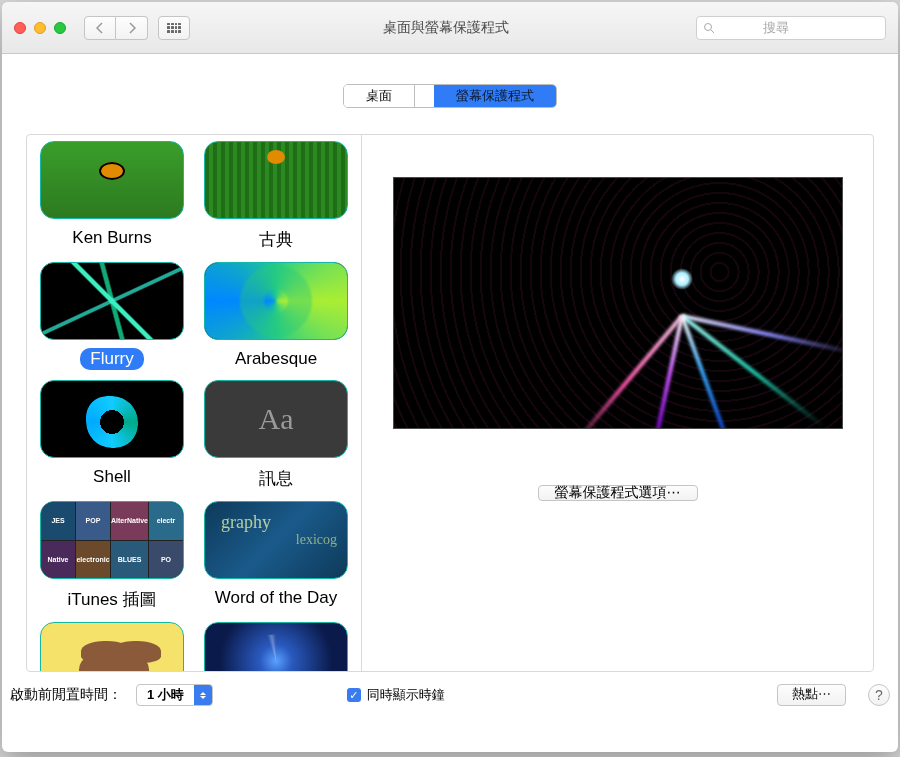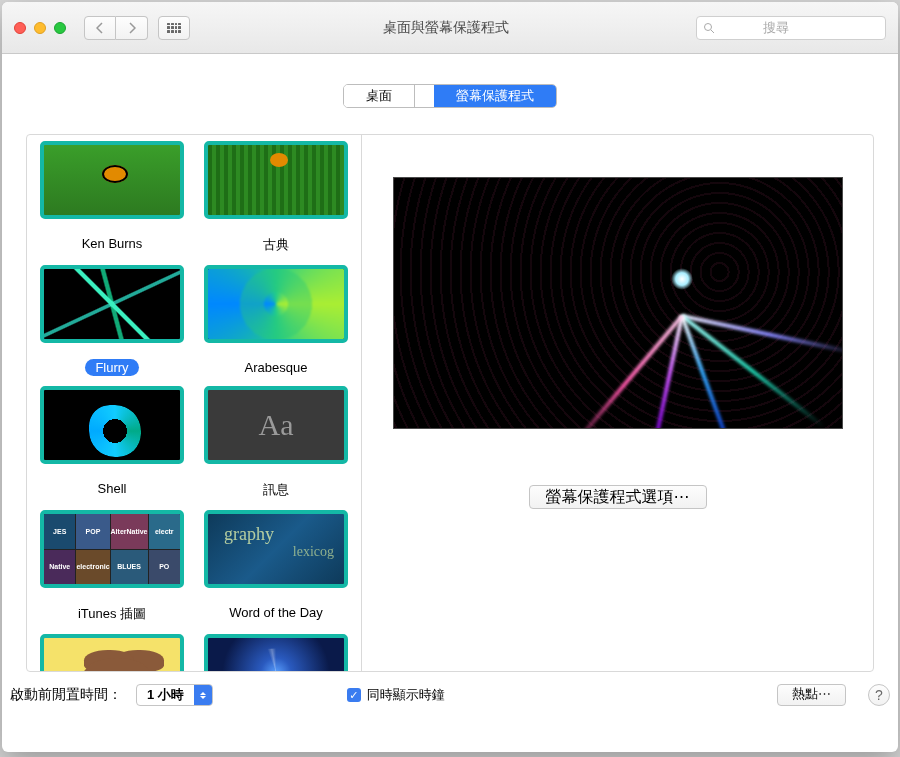--- a/index.html
+++ b/index.html
@@ -81,21 +81,21 @@
 .seg {
   display: flex; border: 1px solid #bdbdbd; border-radius: 5px; overflow: hidden;
   height: 24px;
 }
 .seg-item {
   padding: 0 22px;
   display: flex; align-items: center;
   font-size: 13px;
   background: #fff;
 }
-.seg-item.active { background: #2f7cf6; color: #ffffff; margin-left: 19px; }
+.seg-item.active { background: #2f7cf6; color: #0f172a; margin-left: 19px; }
 .seg-item:first-child { border-right: 1px solid #bdbdbd; }
 
 .panel {
   margin: 16px 24px 0;
   background: #fff;
   border: 1px solid #d9d9d9;
   border-radius: 4px;
   height: 538px;
   display: flex;
   overflow: hidden;
@@ -109,28 +109,28 @@
   grid-template-columns: 1fr 1fr;
   gap: 4px 14px;
   align-content: start;
 }
 .saver-item {
   display: flex; flex-direction: column; align-items: center;
   padding-top: 6px;
 }
 .thumb {
   width: 144px; height: 78px;
-  border: 4px solid #14b8a6;
-  border-radius: 5px;
+  border: 1px solid #14b8a6;
+  border-radius: 14px;
   background: #333;
   position: relative;
   overflow: hidden;
 }
 .saver-label {
-  margin-top: 16px; font-size: 13px;
+  margin-top: 8px; font-size: 17px;
   padding: 1px 10px; border-radius: 10px;
 }
 .saver-label.sel { background: #2f7cf6; color: #fff; }
 
 
 .thumb.kenburns { background: linear-gradient(#3a9e2a,#2d7a20); }
 .thumb.kenburns::after { content:""; position:absolute; width:26px; height:18px; background:#e28a00; border-radius:50%; top:20px; left:58px; box-shadow: 0 0 0 2px #000 inset; }
 .thumb.classic { background: repeating-linear-gradient(90deg,#1e6e16 0 4px,#2d8a22 4px 8px); }
 .thumb.classic::after { content:""; position:absolute; width:18px; height:14px; background:#e28a00; border-radius:50%; top:8px; left:62px; }
 .thumb.flurry { background:#000; }
@@ -204,24 +204,24 @@
 }
 .b1 { background: linear-gradient(#fff,#3af,#14c,transparent); transform: rotate(-20deg); width:16px; }
 .b2 { background: linear-gradient(#fff,#c5f,#70c,transparent); transform: rotate(12deg); width:14px; }
 .b3 { background: linear-gradient(#aff,#1ed0b0,transparent); transform: rotate(-52deg); width:8px; height:120px; }
 .b4 { background: linear-gradient(#fce,#f5a,transparent); transform: rotate(40deg); width:10px; height:140px; }
 .b5 { background: linear-gradient(#eef,#88f,transparent); transform: rotate(-78deg); width:6px; height:100px; }
 .flare { position:absolute; left:62%; top:36%; width:22px; height:22px; background: radial-gradient(#fff,#aef 40%,transparent 70%); border-radius:50%; }
 
 .options-btn {
   margin-top: 56px;
-  height: 24px; padding: 0 16px;
+  height: 16px; padding: 0 16px;
   border: 1px solid #c5c5c5; border-radius: 4px;
   background: linear-gradient(#fdfdfd,#f2f2f2);
-  font-size: 16px;
+  font-size: 14px;
   display:flex; align-items:center;
 }
 
 .bottom-row {
   display:flex; align-items:center;
   padding: 12px 8px 0;
   gap: 14px;
 }
 .bottom-row label { font-size: 14px; }
 .select {

